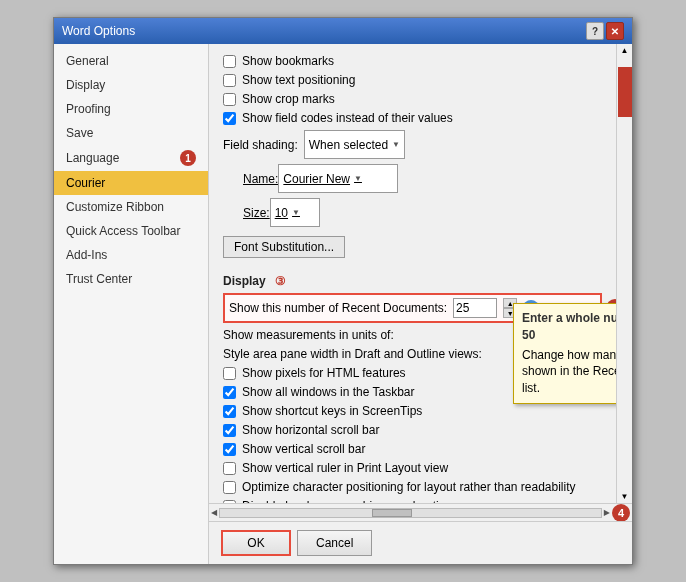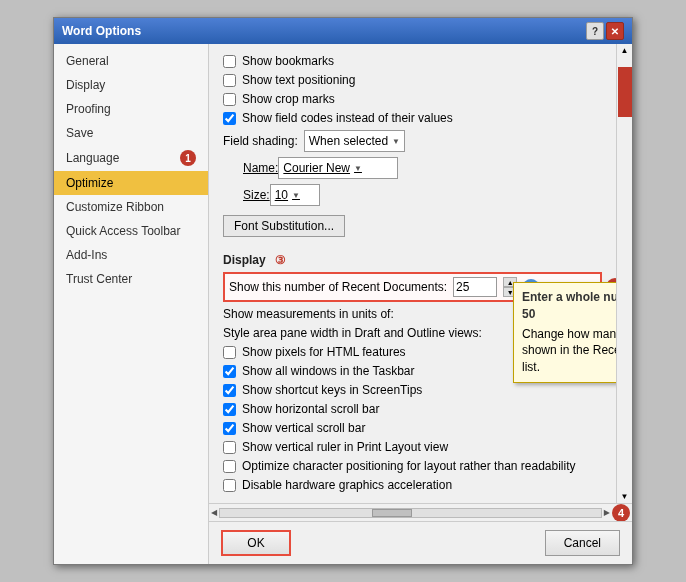--- a/index.html
+++ b/index.html
@@ -1,53 +1,53 @@
 <!DOCTYPE html>
 <html><head>
   <meta charset="utf-8">
   <style>
     * { box-sizing: border-box; margin: 0; padding: 0; font-family: 'Segoe UI', Tahoma, Geneva, Verdana, sans-serif; font-size: 12px; }
     body { background: #c0c0c0; display: flex; justify-content: center; align-items: center; width: 686px; height: 582px; overflow: hidden; }
     .dialog { width: 580px; background: #f0f0f0; border: 1px solid #7a7a7a; box-shadow: 2px 2px 8px rgba(0,0,0,0.5); }
     .title-bar { background: linear-gradient(to bottom, #4d7fd4, #2a5fb0); padding: 4px 8px; display: flex; align-items: center; justify-content: space-between; height: 26px; }
-    .title-bar-text { color: white; font-size: 12px; font-weight: bold; }
+    .title-bar-text { color: white; font-size: 12px; font-weight: normal; }
     .title-bar-buttons { display: flex; gap: 2px; }
     .title-btn { width: 18px; height: 18px; border: 1px solid #999; border-radius: 2px; cursor: pointer; display: flex; align-items: center; justify-content: center; font-size: 10px; font-weight: bold; background: #e0e0e0; color: #333; }
     .title-btn.close { background: #c0392b; color: white; border-color: #922b21; }
     .dialog-body { display: flex; height: 520px; }
     .sidebar { width: 155px; background: #f5f5f5; border-right: 1px solid #ccc; padding: 5px 0; flex-shrink: 0; }
     .sidebar-item { padding: 5px 12px; cursor: pointer; color: #333; position: relative; display: flex; gap: 6px; }
     .sidebar-item.active { background: #f0c040; color: #000; font-weight: normal; }
     .badge { width: 16px; height: 16px; background: #c0392b; border-radius: 50%; color: white; font-size: 10px; font-weight: bold; display: flex; align-items: center; justify-content: center; }
     .content { flex: 1; display: flex; flex-direction: column; overflow: hidden; }
     .content-scroll { flex: 1; overflow-y: auto; overflow-x: hidden; padding: 10px 14px; }
     .content-scroll::-webkit-scrollbar { width: 16px; }
     .content-scroll::-webkit-scrollbar-track { background: #f0f0f0; border: 1px solid #ccc; }
     .content-scroll::-webkit-scrollbar-thumb { background: #c0c0c0; border: 1px solid #999; }
     .checkbox-row { display: flex; align-items: center; gap: 6px; margin-bottom: 5px; }
     .checkbox-row input[type=checkbox] { width: 13px; height: 13px; }
     .field-shading-row { display: flex; align-items: center; gap: 6px; margin-bottom: 5px; }
-    .select-box { border: 1px solid #999; background: white; padding: 1px 4px; font-size: 12px; height: 22px; cursor: pointer; display: flex; align-items: center; gap: 4px; min-width: 100px; }
+    .select-box { border: 1px solid #999; background: white; padding: 1px 4px; font-size: 12px; height: 29px; cursor: pointer; display: flex; align-items: center; gap: 4px; min-width: 100px; }
     .select-arrow { font-size: 8px; color: #555; }
     .indent-row { display: flex; align-items: center; margin-bottom: 5px; padding-left: 20px; text-decoration: underline; }
     .font-btn { border: 1px solid #999; background: #e8e8e8; padding: 3px 10px; cursor: pointer; margin-top: 4px; margin-bottom: 8px; }
     .highlight-row { display: flex; align-items: center; gap: 6px; margin-bottom: 5px; border: 2px solid #e74c3c; padding: 3px 4px; background: #fff9f9; position: relative; }
     .highlight-row input[type=number] { width: 44px; border: 1px solid #999; text-align: center; height: 20px; font-size: 12px; padding: 0 2px; }
     .spinner { display: flex; flex-direction: column; height: 20px; }
     .spinner-btn { width: 14px; height: 10px; background: #e0e0e0; border: 1px solid #aaa; display: flex; align-items: center; justify-content: center; cursor: pointer; font-size: 7px; line-height: 1; }
     .info-icon { width: 16px; height: 16px; background: #4a90d9; border-radius: 50%; color: white; font-size: 10px; font-weight: bold; display: flex; align-items: center; justify-content: center; cursor: pointer; }
     .tooltip { position: absolute; left: 300px; top: -10px; background: #fffbe0; border: 1px solid #c0a000; padding: 6px 8px; width: 210px; z-index: 10; font-size: 11px; line-height: 1.4; box-shadow: 2px 2px 4px rgba(0,0,0,0.3); }
     .tooltip-title { font-weight: bold; color: #333; margin-bottom: 3px; }
     .normal-row { display: flex; align-items: center; gap: 6px; margin-bottom: 5px; }
     .section-divider { font-weight: bold; color: #222; margin: 6px 0 5px 0; }
     .bottom-scroll { height: 18px; background: #f0f0f0; border-top: 1px solid #ccc; display: flex; align-items: center; padding: 0 2px; gap: 2px; }
     .bottom-scroll-arrow { font-size: 8px; cursor: pointer; color: #555; }
     .bottom-scroll-track { flex: 1; height: 10px; background: #e0e0e0; border: 1px solid #bbb; position: relative; }
     .bottom-scroll-thumb { width: 40px; height: 8px; background: #c0c0c0; border: 1px solid #999; position: absolute; left: 40%; top: 0; }
-    .dialog-footer { border-top: 1px solid #ccc; padding: 8px 12px; display: flex; justify-content: space-between; gap: 6px; background: #f0f0f0; }
+    .dialog-footer { border-top: 1px solid #ccc; padding: 8px 12px; display: flex; justify-content: flex-start; gap: 6px; background: #f0f0f0; }
     .footer-btn { padding: 4px 18px; border: 1px solid #999; cursor: pointer; background: linear-gradient(to bottom, #f5f5f5, #e0e0e0); font-size: 12px; min-width: 70px; }
     .footer-btn.ok { border: 2px solid #e74c3c; background: linear-gradient(to bottom, #f5f5f5, #e0e0e0); }
     .number-badge { width: 18px; height: 18px; background: #c0392b; border-radius: 50%; color: white; font-size: 11px; font-weight: bold; display: flex; align-items: center; justify-content: center; position: absolute; }
   </style>
 </head>
 <body>
 
 <div class="dialog">
 
   <div class="title-bar">
@@ -71,21 +71,21 @@
         <span>Proofing</span>
       </div>
       <div class="sidebar-item">
         <span>Save</span>
       </div>
       <div class="sidebar-item" style="display:flex;align-items:center;justify-content:space-between;">
         <span>Language</span>
         <div class="badge">1</div>
       </div>
       <div class="sidebar-item active">
-        <span>Optimize</span>
+        <span>Courier</span>
       </div>
       <div class="sidebar-item">
         <span>Customize Ribbon</span>
       </div>
       <div class="sidebar-item">
         <span>Quick Access Toolbar</span>
       </div>
       <div class="sidebar-item">
         <span>Add-Ins</span>
       </div>

